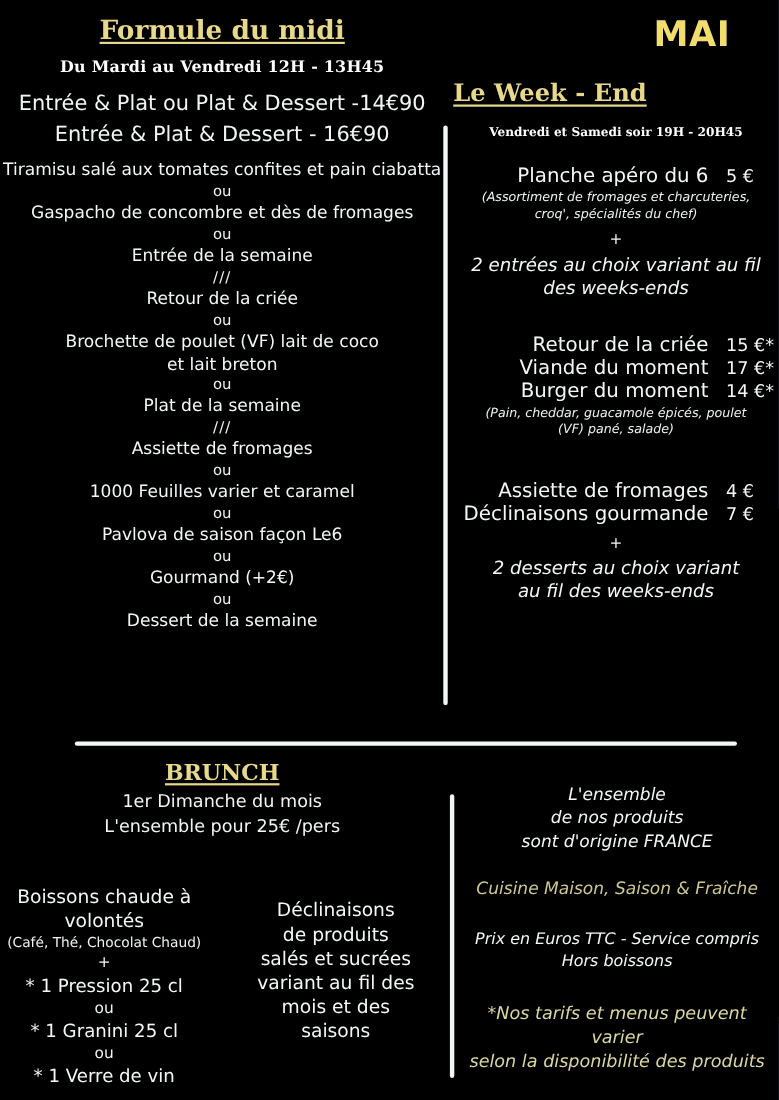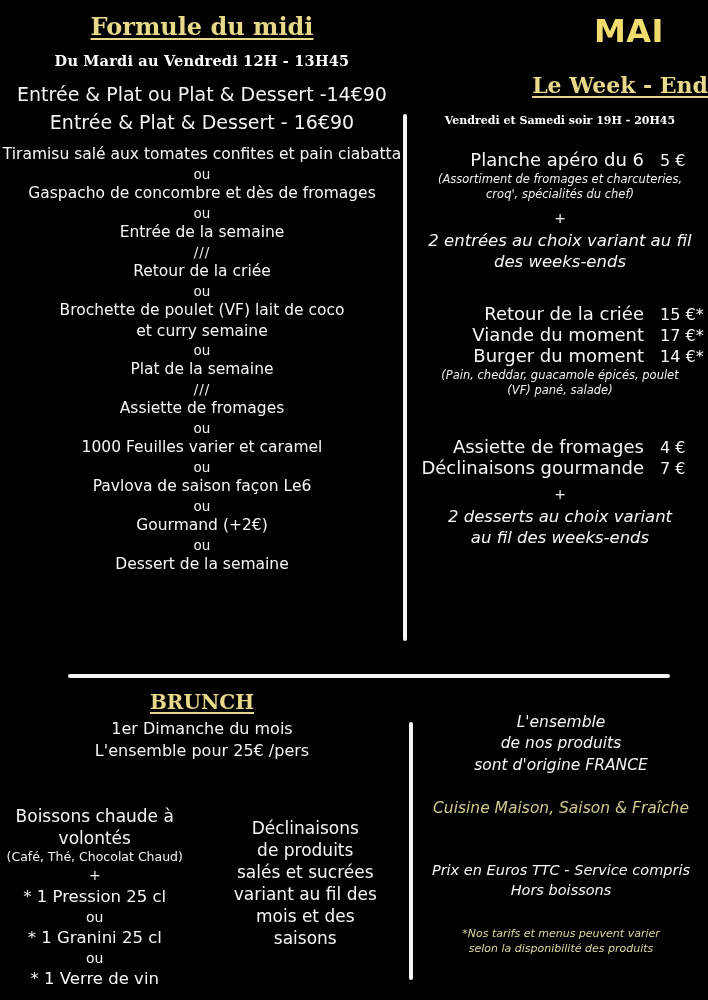--- a/index.html
+++ b/index.html
@@ -106,21 +106,21 @@
     margin: 12px 44px 0 0;
     text-align: right;
     font-size: 32px;
     font-weight: 700;
     color: #f0dd6e;
     letter-spacing: .5px;
   }
   h2.title-we {
     margin: 22px 0 0 0;
     font-size: 22px;
-    text-align: right;
+    text-align: left;
   }
   .sub-we {
     margin-top: 16px;
     font-size: 11px;
     text-align: center;
   }
 
   .we-block { margin-top: 16px; }
   .row {
     display: flex;
@@ -229,22 +229,22 @@
     width: 286px;
     text-align: center;
   }
   .info p {
     margin: 0;
     font-style: italic;
     line-height: 1.38;
   }
   .info .origin { font-size: 15.5px; color: #f4f7f8; font-style: italic; }
   .info .cuisine { font-size: 15.5px; color: #cfc98f; margin-top: 22px; }
-  .info .prix { font-size: 14.5px; color: #f4f7f8; margin-top: 40px; font-style: italic; }
-  .info .varier { font-size: 11px; color: #dcd8a0; margin-top: 26px; }
+  .info .prix { font-size: 14.5px; color: #f4f7f8; margin-top: 24px; font-style: italic; }
+  .info .varier { font-size: 16px; color: #dcd8a0; margin-top: 26px; }
 </style>
 </head>
 <body>
 
 <div class="page">
 
   <div class="vdiv vdiv-top"></div>
   <div class="vdiv vdiv-bot"></div>
   <div class="hdiv"></div>
 
@@ -259,21 +259,21 @@
     <div class="menu-list ctr" id="midi-lines">
         <div class="item">Tiramisu salé aux tomates confites et pain ciabatta</div>
         <div class="or">ou</div>
         <div class="item">Gaspacho de concombre et dès de fromages</div>
         <div class="or">ou</div>
         <div class="item">Entrée de la semaine</div>
         <div class="sep">///</div>
         <div class="item">Retour de la criée</div>
         <div class="or">ou</div>
         <div class="item">Brochette de poulet (VF) lait de coco</div>
-        <div class="item">et curry semaine</div>
+        <div class="item">et lait breton</div>
         <div class="or">ou</div>
         <div class="item">Plat de la semaine</div>
         <div class="sep">///</div>
         <div class="item">Assiette de fromages</div>
         <div class="or">ou</div>
         <div class="item">1000 Feuilles varier et caramel</div>
         <div class="or">ou</div>
         <div class="item">Pavlova de saison façon Le6</div>
         <div class="or">ou</div>
         <div class="item">Gourmand (+2€)</div>

